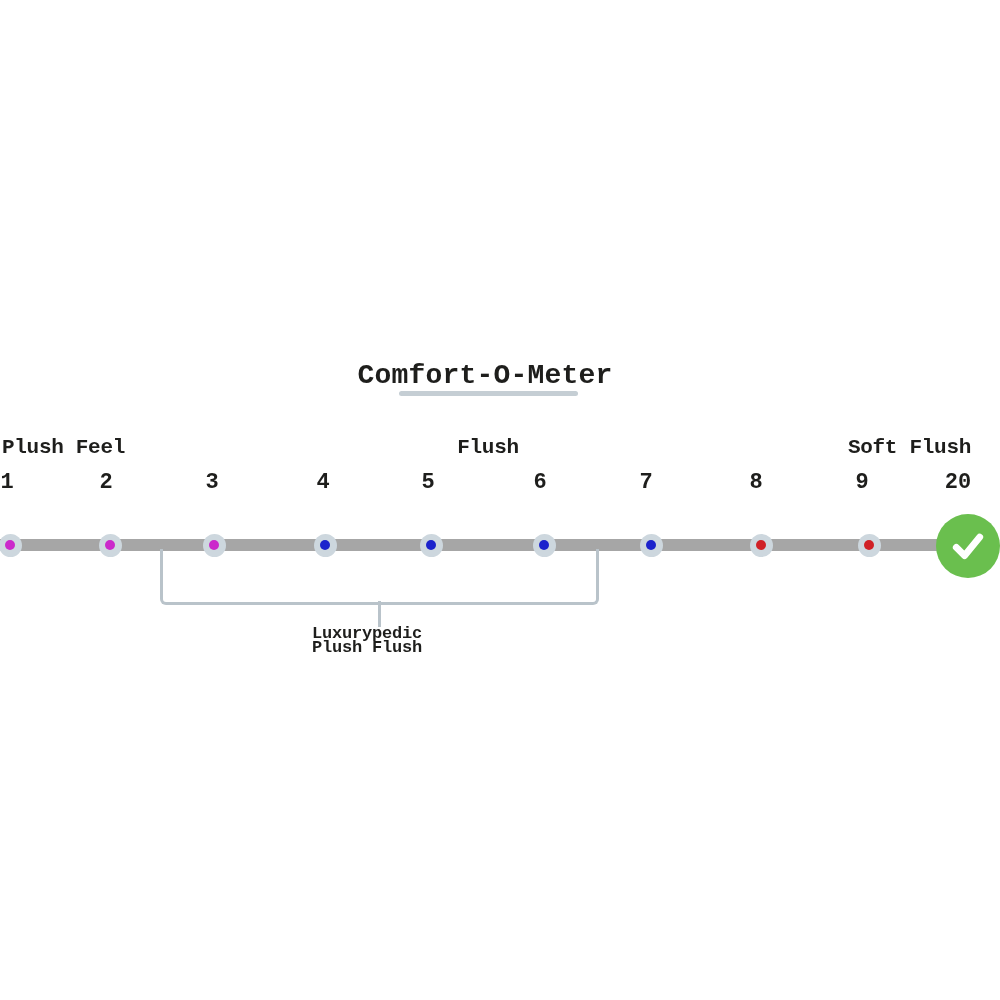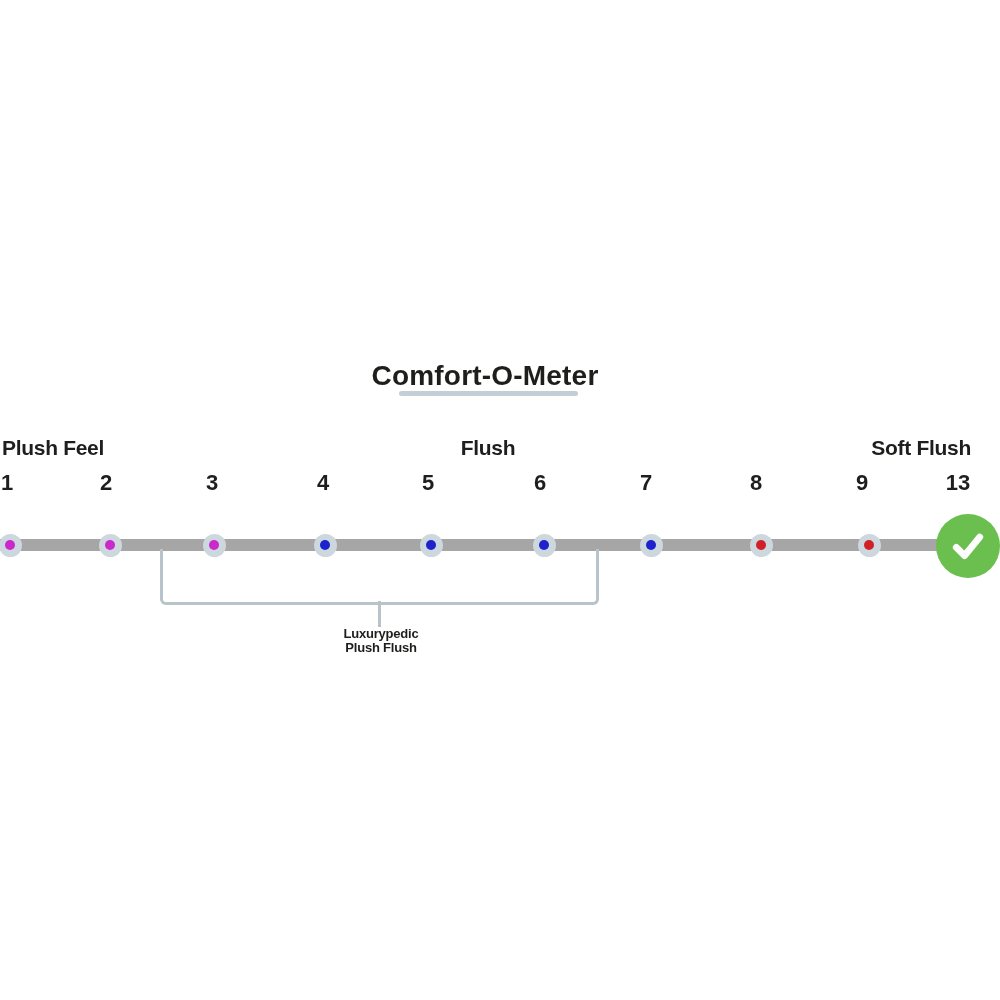--- a/index.html
+++ b/index.html
@@ -2,21 +2,21 @@
 <html style="--magenta: #cb29cb; --blue: #1c23cc; --red: #d02127; --green: #6abf4e; --bar: #a6a6a6; --ring: #cdd7de; --bracket: #b9c3ca; --underline: #c5ced4; --text: #1e1e1c;"><head>
 <meta charset="utf-8">
 <style>
   html, body { margin: 0; padding: 0; background: #fff; }
   .canvas {
     position: relative;
     width: 1000px;
     height: 836px;
     background: #ffffff;
     overflow: hidden;
-    font-family: Liberation Sans, sans-serif;
+    font-family: Liberation Mono, monospace;
     color: var(--text, #1e1e1c);
   }
   .title {
     position: absolute;
     top: 360px;
     left: 485px;
     transform: translateX(-50%);
     font-size: 28px;
     font-weight: 700;
     letter-spacing: 0.2px;
@@ -105,24 +105,24 @@
     position: absolute;
     left: 378px;
     top: 601px;
     width: 3px;
     height: 26px;
     background: var(--bracket);
   }
   .annotation {
     position: absolute;
     top: 627px;
-    left: 381px;
+    left: 367px;
     transform: translateX(-50%);
     text-align: center;
-    font-size: 13px;
+    font-size: 17px;
     font-weight: 700;
     line-height: 13.5px;
     letter-spacing: -0.2px;
     white-space: nowrap;
     color: var(--text);
   }
 </style>
 </head>
 <body>
 
@@ -172,21 +172,21 @@
         <div class="dot" style="background: rgb(28, 35, 204);"></div>
       </div>
       <div class="num" style="left: 756px;">8</div>
       <div class="ring" style="left: 761px;">
         <div class="dot" style="background: rgb(208, 33, 39);"></div>
       </div>
       <div class="num" style="left: 862px;">9</div>
       <div class="ring" style="left: 869px;">
         <div class="dot" style="background: rgb(208, 33, 39);"></div>
       </div>
-      <div class="num" style="left: 958px;">13</div>
+      <div class="num" style="left: 958px;">20</div>
     </div>
 
   <div class="bracket"></div>
   <div class="bracket-stub"></div>
 
   <div class="annotation">
     <div>Luxurypedic</div>
     <div>Plush Flush</div>
   </div>
 

